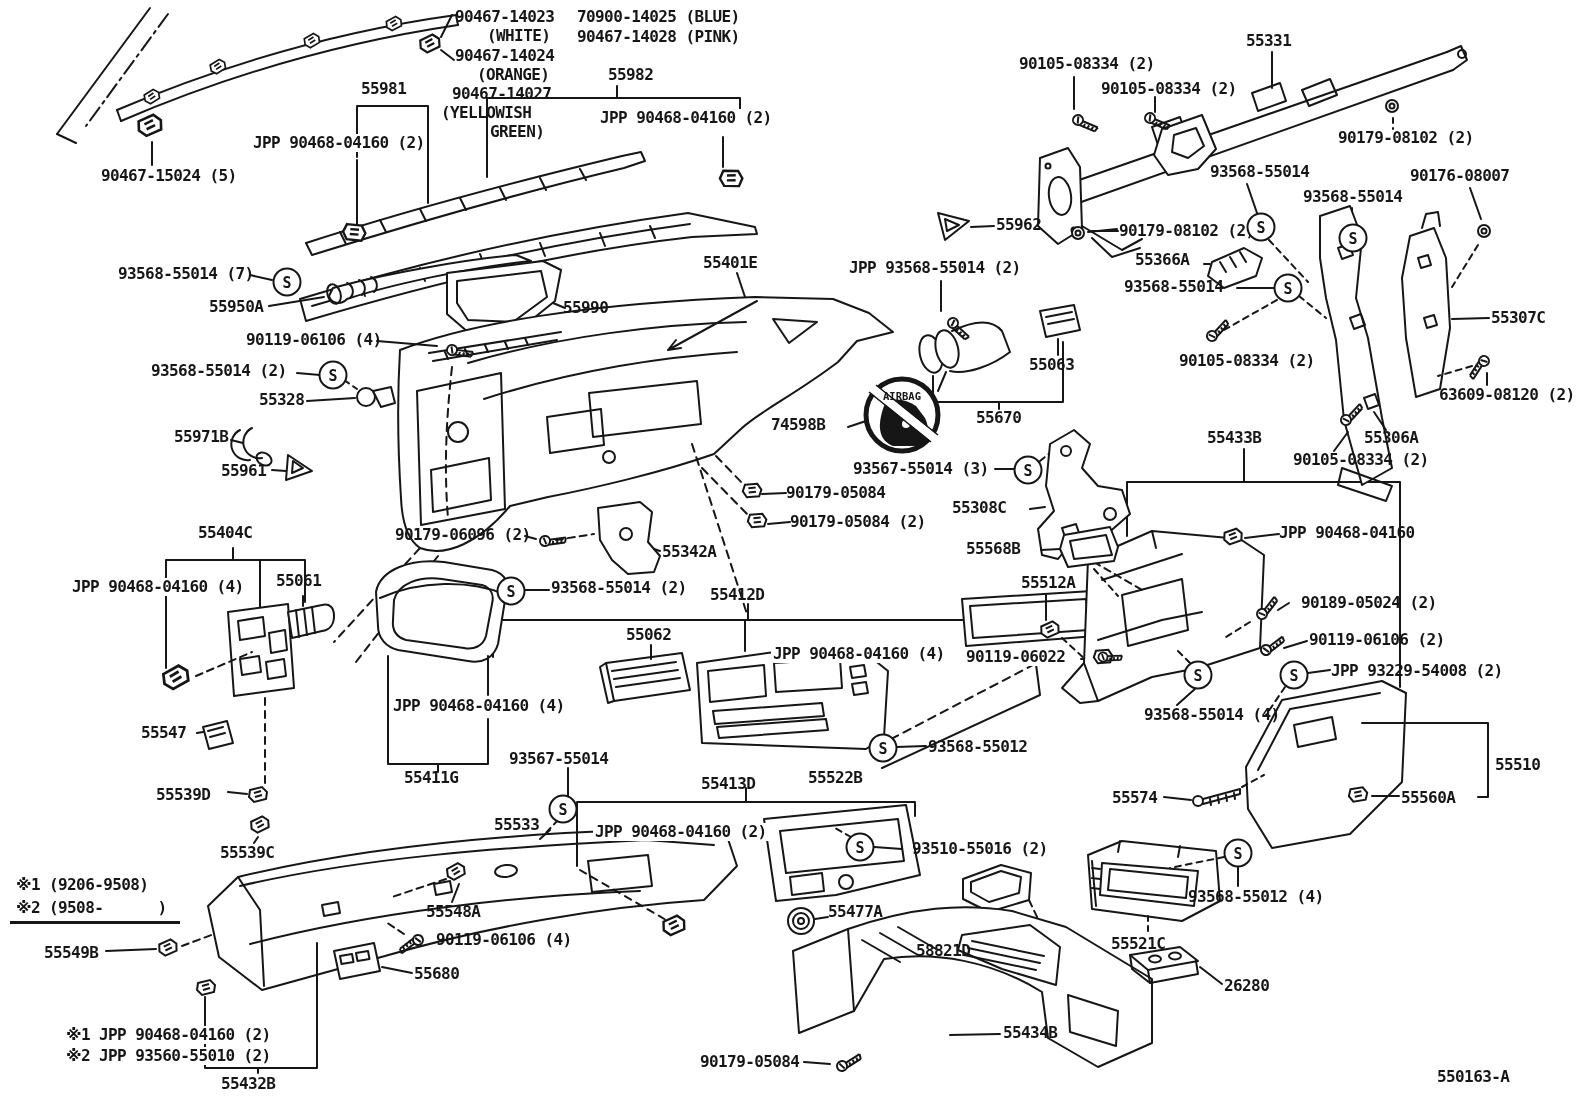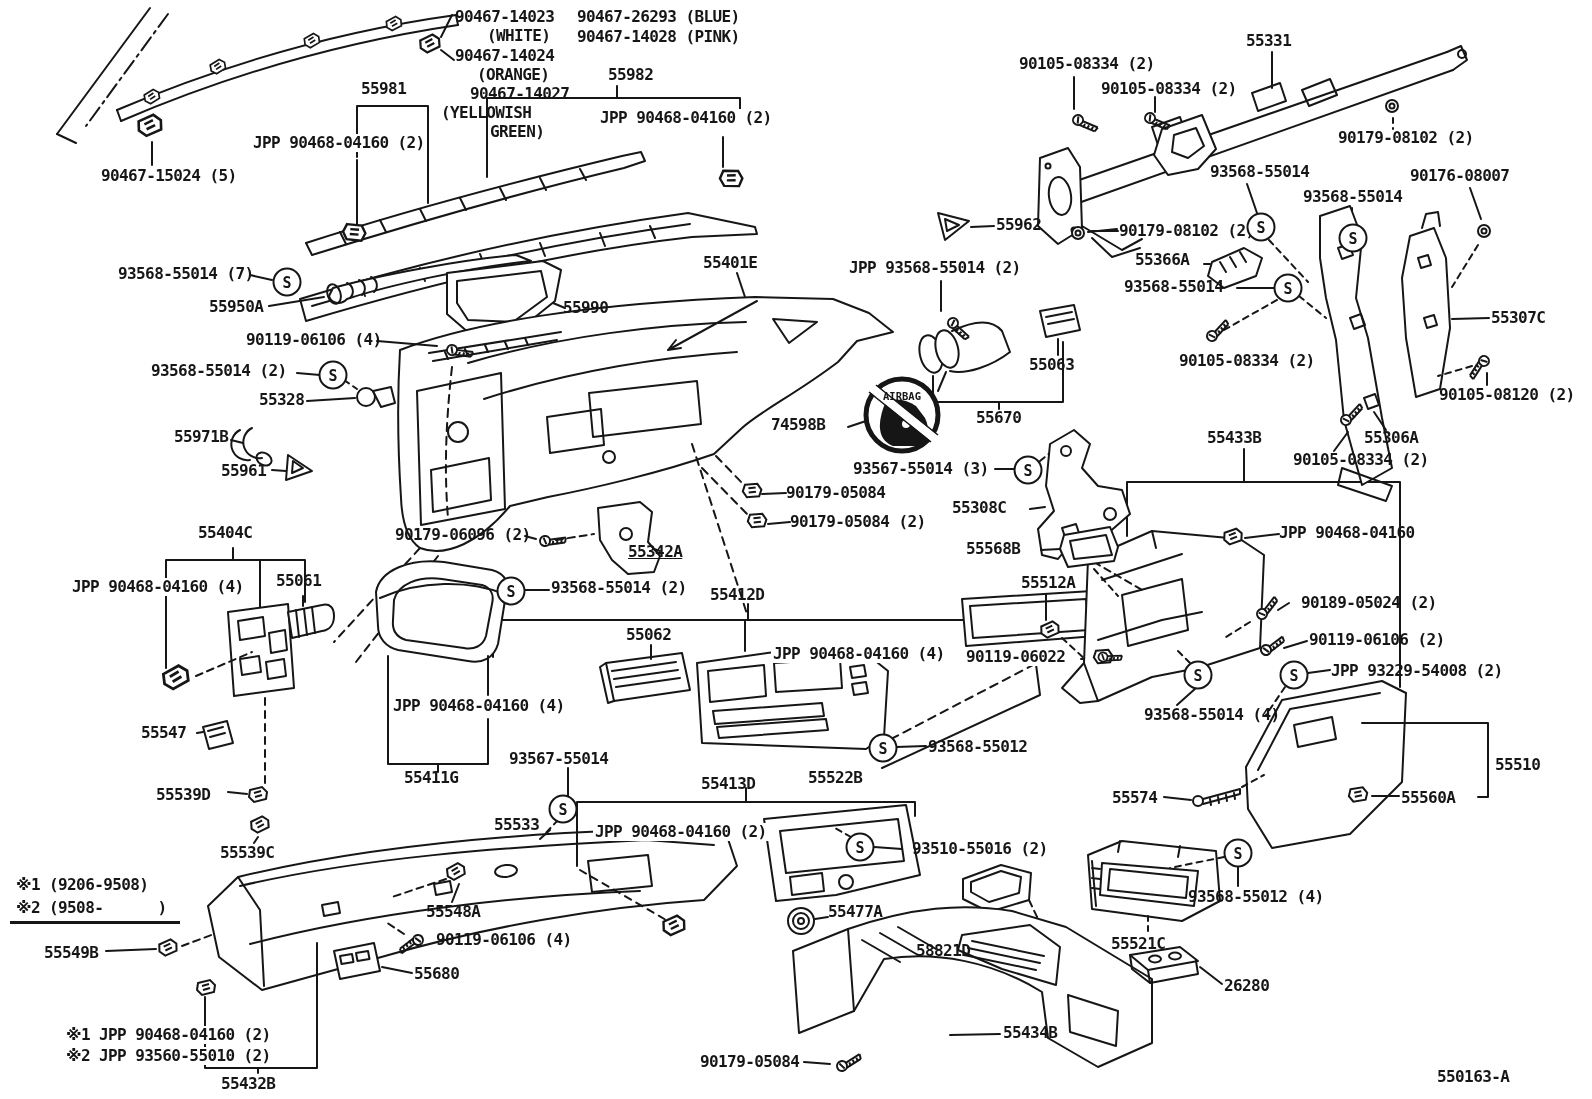--- a/index.html
+++ b/index.html
@@ -348,25 +348,25 @@
       <circle cx="906" cy="424" r="4" fill="#fff"></circle>
       <path d="M872,388 L934,438" stroke="#fff" stroke-width="9"></path>
       <path d="M869,392 L931,442 M876,385 L938,435" stroke="#161616" stroke-width="1.6"></path>
       <text id="airbag-label" x="902" y="400" text-anchor="middle" font-family="DejaVu Sans Mono, monospace" font-size="10.5" font-weight="bold" fill="#161616" stroke="none">AIRBAG</text>
     </g>
   </svg>
 
   <div class="layer" id="callouts-layer">
       <div class="callout" style="left: 455px; top: 8px;">90467-14023</div>
       <div class="callout" style="left: 487px; top: 27px;">(WHITE)</div>
-      <div class="callout" style="left: 577px; top: 8px;">90467-26293 (BLUE)</div>
+      <div class="callout" style="left: 577px; top: 8px;">70900-14025 (BLUE)</div>
       <div class="callout" style="left: 577px; top: 28px;">90467-14028 (PINK)</div>
       <div class="callout" style="left: 455px; top: 47px;">90467-14024</div>
       <div class="callout" style="left: 477px; top: 66px;">(ORANGE)</div>
-      <div class="callout" style="left: 470px; top: 85px; text-align: right;">90467-14027</div>
+      <div class="callout" style="left: 452px; top: 85px; text-align: right;">90467-14027</div>
       <div class="callout" style="left: 441px; top: 104px;">(YELLOWISH</div>
       <div class="callout" style="left: 490px; top: 123px;">GREEN)</div>
       <div class="callout" style="left: 361px; top: 80px;">55981</div>
       <div class="callout bg" style="left: 251px; top: 134px;">JPP 90468-04160 (2)</div>
       <div class="callout" style="left: 608px; top: 66px;">55982</div>
       <div class="callout bg" style="left: 598px; top: 109px;">JPP 90468-04160 (2)</div>
       <div class="callout" style="left: 101px; top: 167px;">90467-15024 (5)</div>
       <div class="callout" style="left: 118px; top: 265px;">93568-55014 (7)</div>
       <div class="callout" style="left: 209px; top: 298px;">55950A</div>
       <div class="callout" style="left: 563px; top: 299px;">55990</div>
@@ -378,21 +378,21 @@
       <div class="callout" style="left: 198px; top: 524px;">55404C</div>
       <div class="callout bg" style="left: 70px; top: 578px;">JPP 90468-04160 (4)</div>
       <div class="callout" style="left: 276px; top: 572px;">55061</div>
       <div class="callout" style="left: 141px; top: 724px;">55547</div>
       <div class="callout" style="left: 156px; top: 786px;">55539D</div>
       <div class="callout" style="left: 220px; top: 844px;">55539C</div>
       <div class="callout" style="left: 703px; top: 254px;">55401E</div>
       <div class="callout" style="left: 849px; top: 259px;">JPP 93568-55014 (2)</div>
       <div class="callout" style="left: 771px; top: 416px;">74598B</div>
       <div class="callout" style="left: 395px; top: 526px;">90179-06096 (2)</div>
-      <div class="callout" style="left: 628px; top: 543px; text-decoration: underline;">55342A</div>
+      <div class="callout" style="left: 662px; top: 543px;">55342A</div>
       <div class="callout" style="left: 551px; top: 579px;">93568-55014 (2)</div>
       <div class="callout" style="left: 710px; top: 586px;">55412D</div>
       <div class="callout" style="left: 626px; top: 626px;">55062</div>
       <div class="callout bg" style="left: 771px; top: 645px;">JPP 90468-04160 (4)</div>
       <div class="callout bg" style="left: 964px; top: 648px;">90119-06022</div>
       <div class="callout" style="left: 966px; top: 540px;">55568B</div>
       <div class="callout" style="left: 952px; top: 499px;">55308C</div>
       <div class="callout" style="left: 853px; top: 460px;">93567-55014 (3)</div>
       <div class="callout" style="left: 976px; top: 409px;">55670</div>
       <div class="callout" style="left: 1029px; top: 356px;">55063</div>
@@ -402,21 +402,21 @@
       <div class="callout" style="left: 1124px; top: 278px;">93568-55014</div>
       <div class="callout" style="left: 1019px; top: 55px;">90105-08334 (2)</div>
       <div class="callout" style="left: 1101px; top: 80px;">90105-08334 (2)</div>
       <div class="callout" style="left: 1246px; top: 32px;">55331</div>
       <div class="callout" style="left: 1338px; top: 129px;">90179-08102 (2)</div>
       <div class="callout" style="left: 1210px; top: 163px;">93568-55014</div>
       <div class="callout" style="left: 1303px; top: 188px;">93568-55014</div>
       <div class="callout" style="left: 1410px; top: 167px;">90176-08007</div>
       <div class="callout" style="left: 1491px; top: 309px;">55307C</div>
       <div class="callout" style="left: 1179px; top: 352px;">90105-08334 (2)</div>
-      <div class="callout" style="left: 1439px; top: 386px;">90105-08120 (2)</div>
+      <div class="callout" style="left: 1439px; top: 386px;">63609-08120 (2)</div>
       <div class="callout" style="left: 1364px; top: 429px;">55306A</div>
       <div class="callout" style="left: 1293px; top: 451px;">90105-08334 (2)</div>
       <div class="callout" style="left: 1207px; top: 429px;">55433B</div>
       <div class="callout" style="left: 1279px; top: 524px;">JPP 90468-04160</div>
       <div class="callout" style="left: 1021px; top: 574px;">55512A</div>
       <div class="callout" style="left: 1291px; top: 594px; margin-left: 10px;">90189-05024 (2)</div>
       <div class="callout" style="left: 1309px; top: 631px;">90119-06106 (2)</div>
       <div class="callout" style="left: 1331px; top: 662px;">JPP 93229-54008 (2)</div>
       <div class="callout" style="left: 1144px; top: 706px;">93568-55014 (4)</div>
       <div class="callout" style="left: 1495px; top: 756px;">55510</div>

